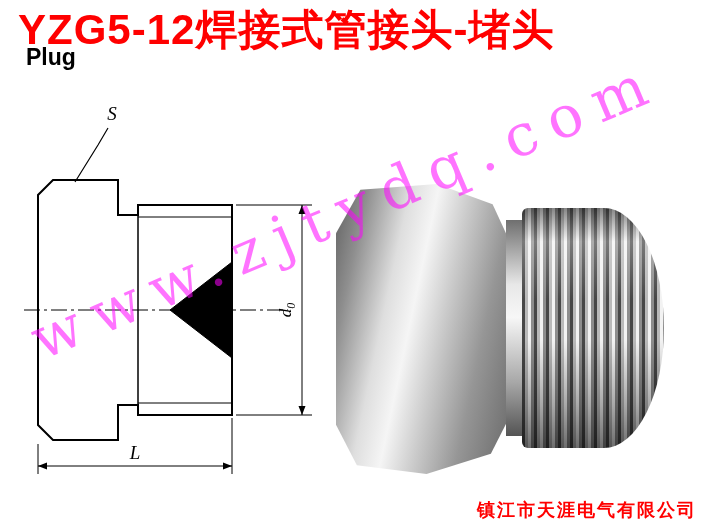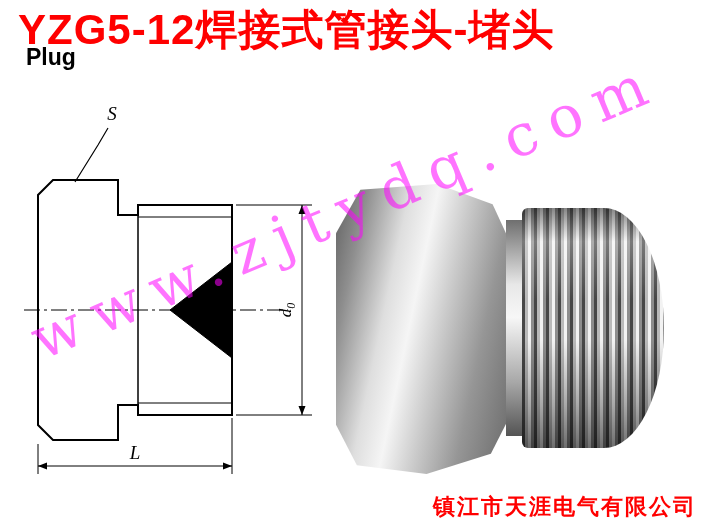--- a/index.html
+++ b/index.html
@@ -45,21 +45,21 @@
     position:absolute;left:34px;top:308px;z-index:5;
     font-family:"DejaVu Serif",serif;
     font-size:58px;letter-spacing:14px;white-space:nowrap;
     color:rgba(255,0,255,0.55);
     transform:rotate(-23deg);transform-origin:0 50%;
     pointer-events:none;
   }
   
   .company{
     position:absolute;right:12px;bottom:5px;
-    font-size:22px;font-weight:bold;color:#ff0000;
+    font-size:18px;font-weight:bold;color:#ff0000;
     letter-spacing:2px;white-space:nowrap;z-index:6;
     font-family:"Liberation Sans",sans-serif;
   }
 </style>
 </head>
 <body>
 
 <div class="page">
 
   <div class="title">YZG5-12焊接式管接头-堵头</div>

